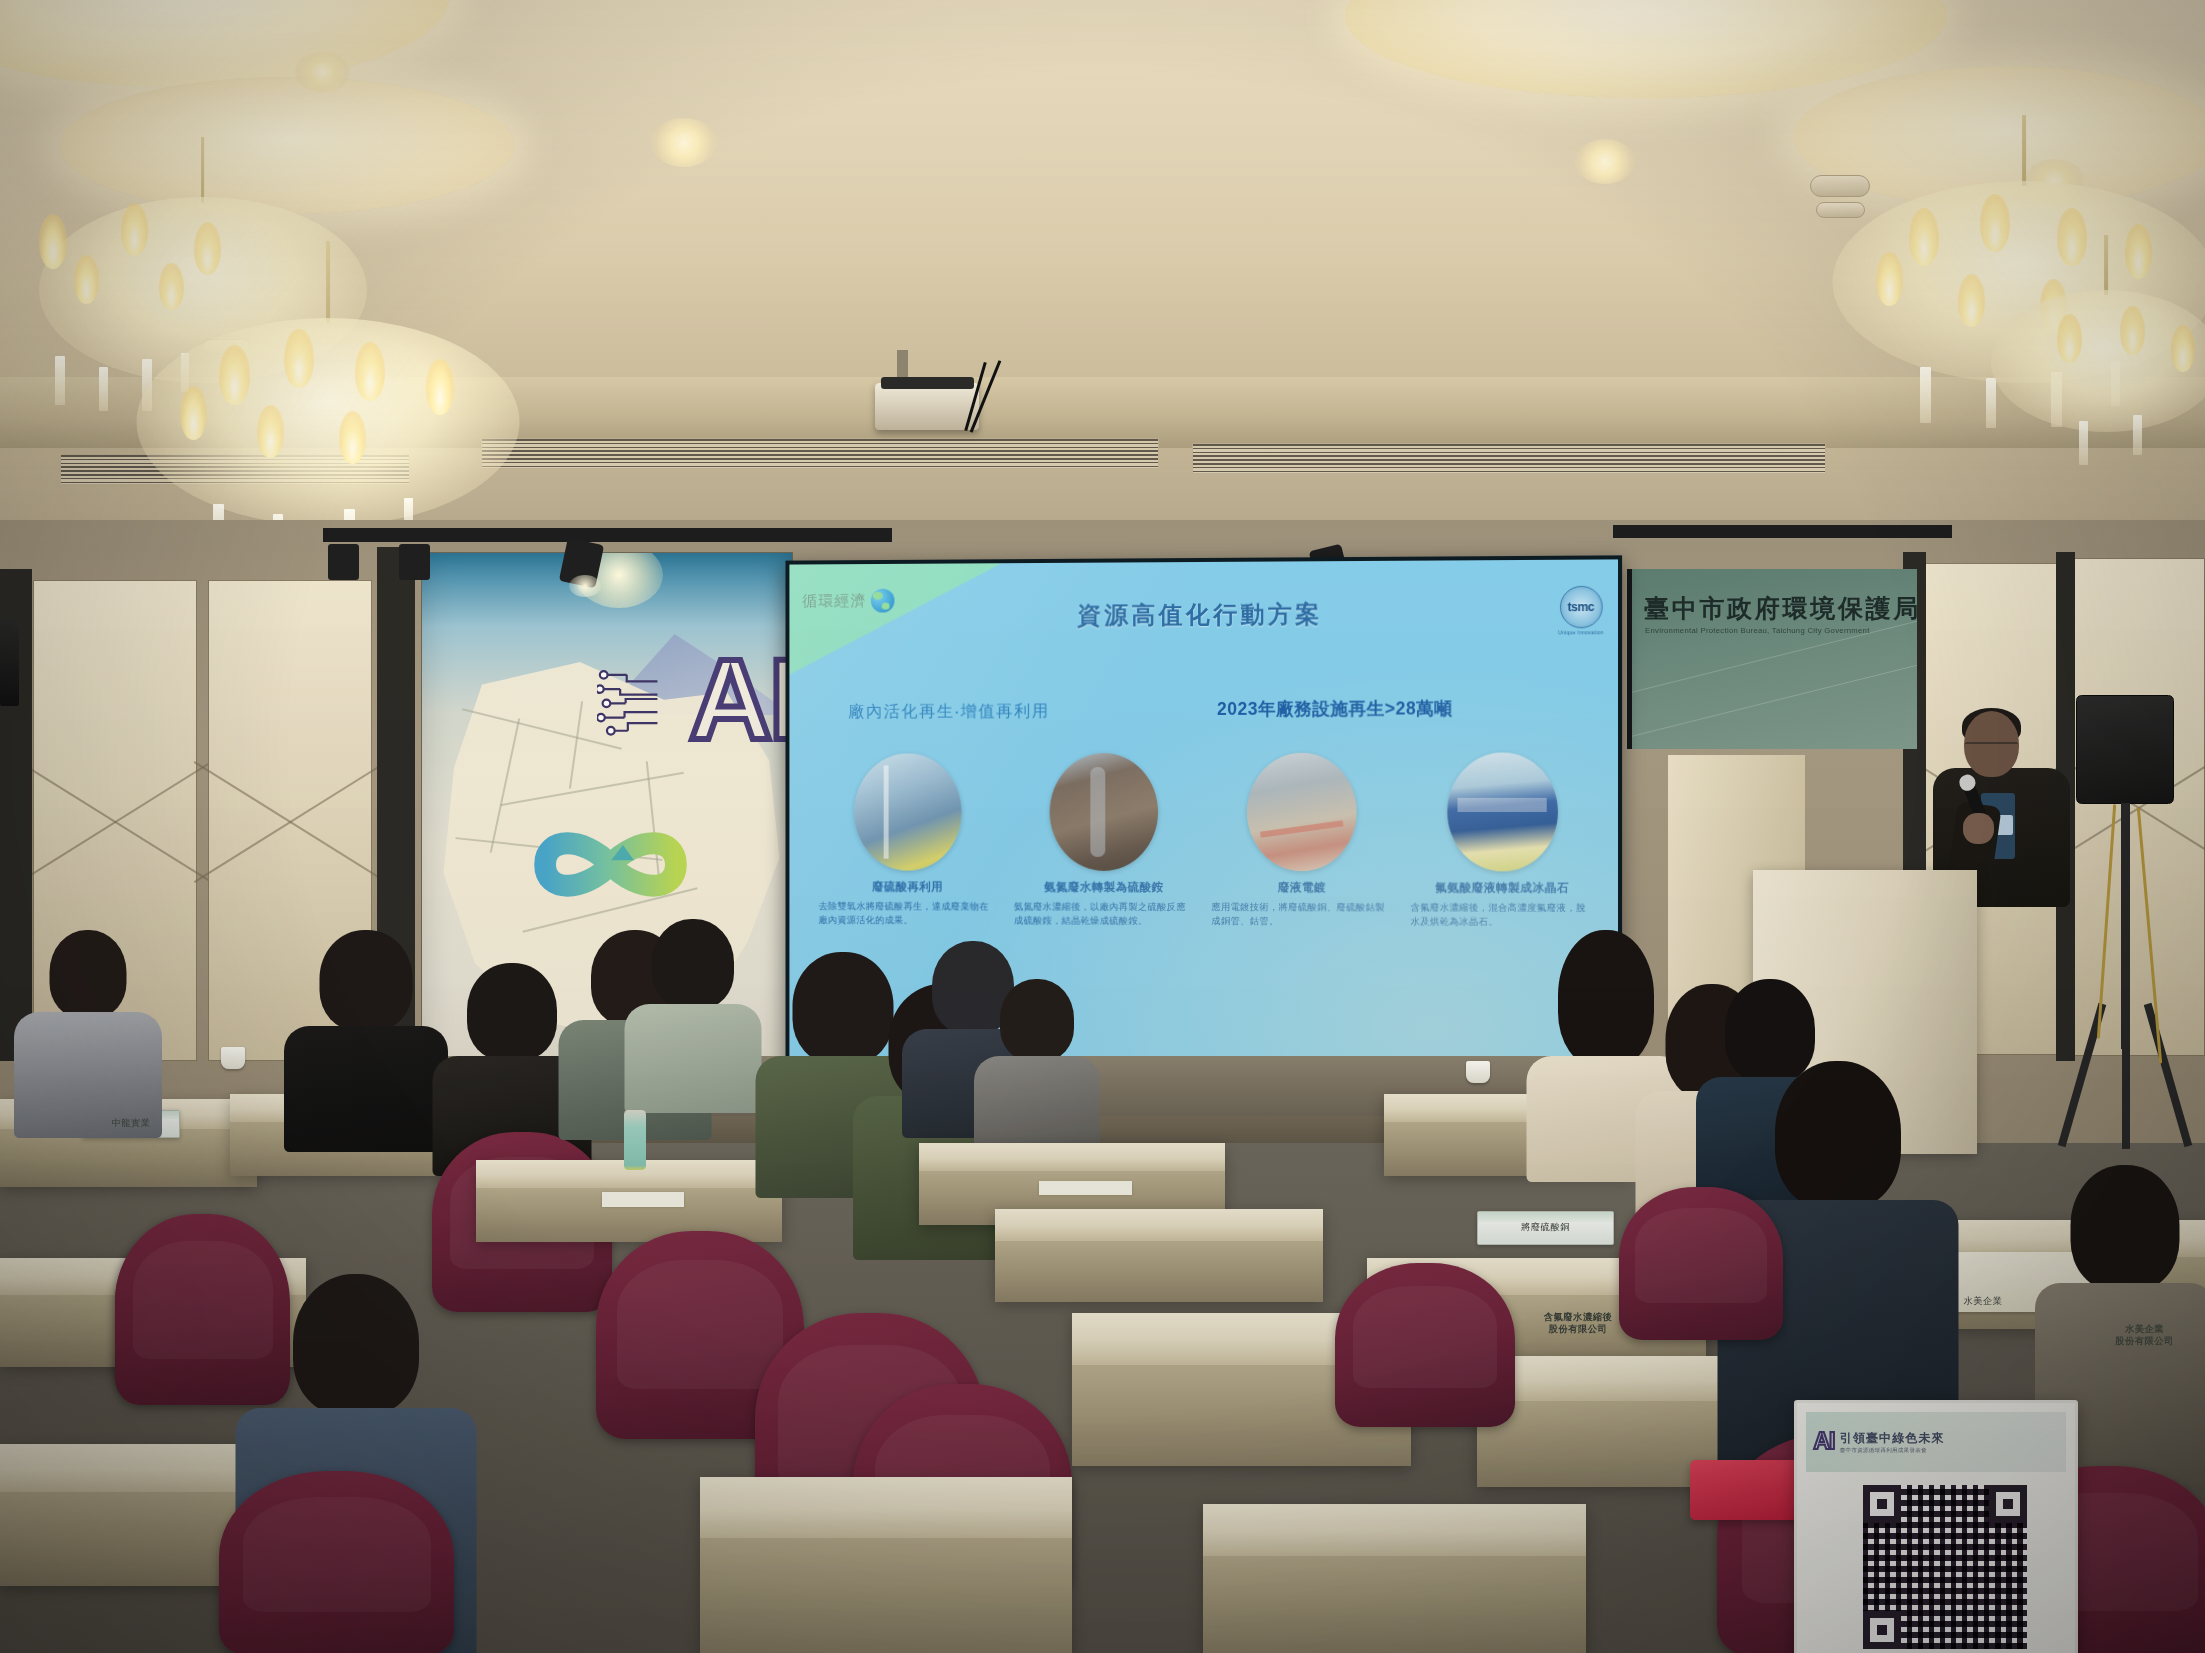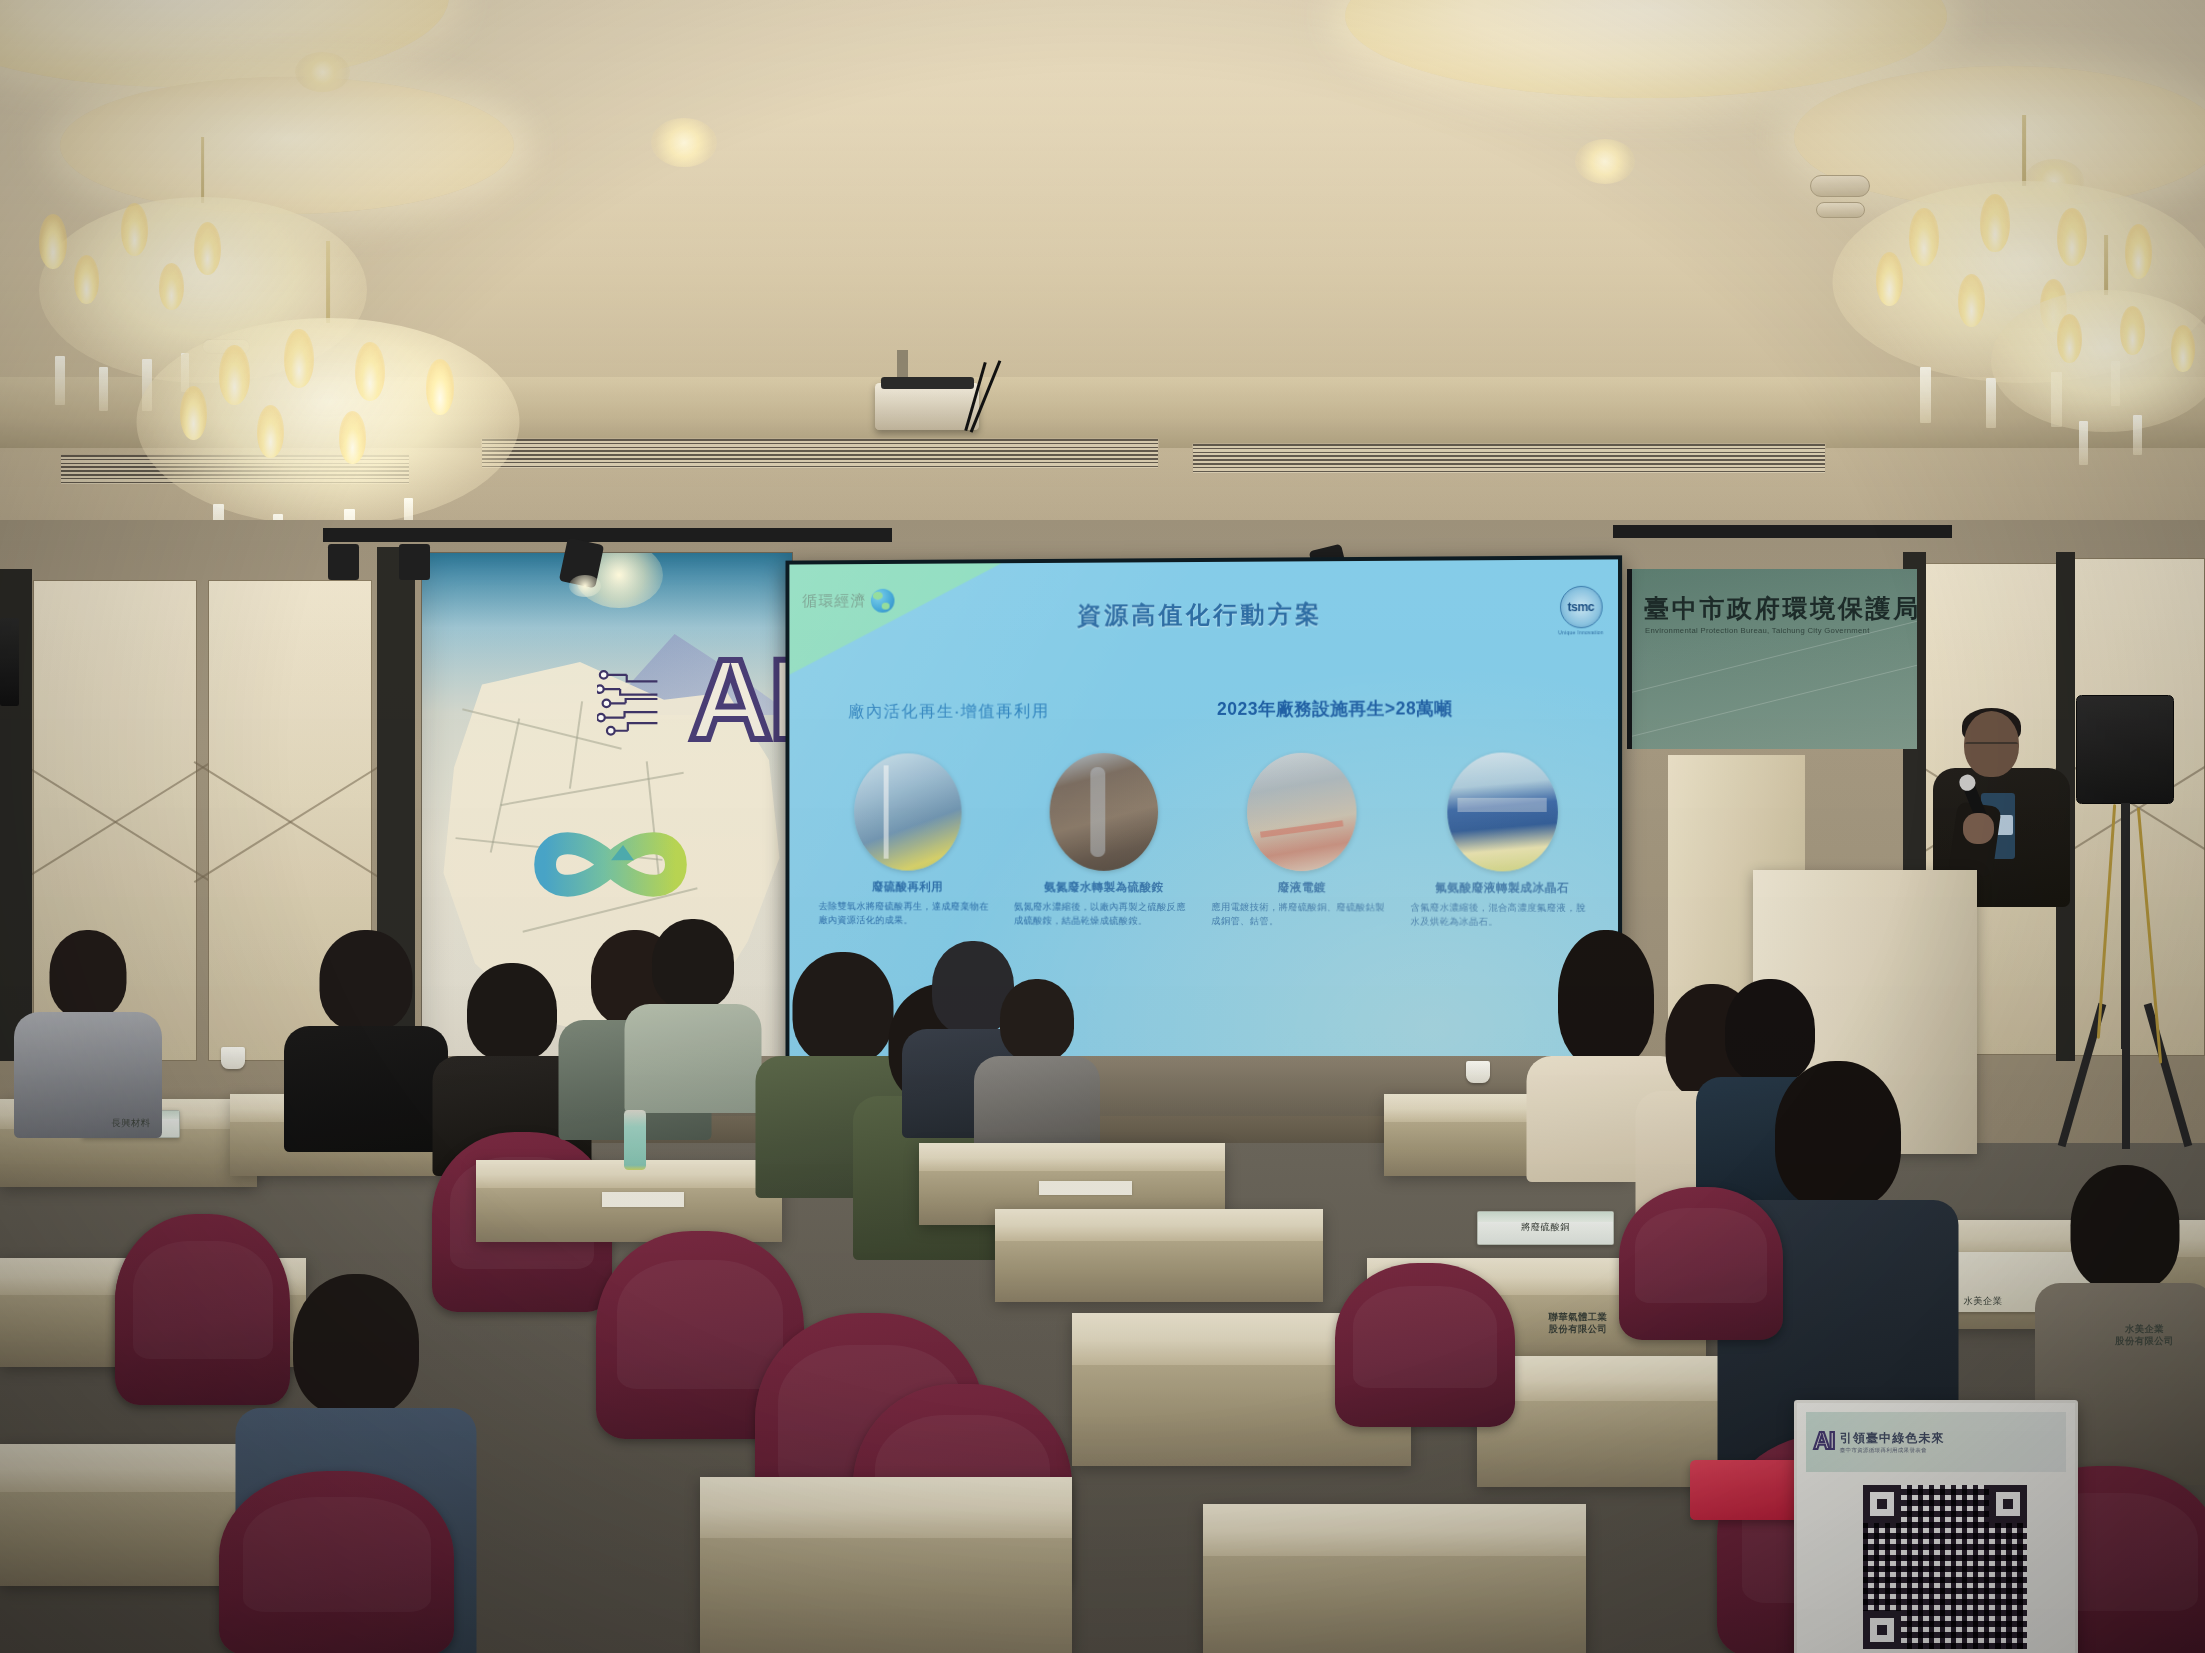--- a/index.html
+++ b/index.html
@@ -664,21 +664,21 @@
     <div class="cable" style="left:49px;top:109px;height:235px;transform:rotate(4deg);"></div>
     <div class="cable" style="left:92px;top:112px;height:257px;transform:rotate(-5deg);"></div>
   </div>
 
   <div class="table" style="left:0px;top:1099px;width:257px;height:88px;">
       <div class="skirt"></div>
     </div>
   <div class="cup" style="left:221px;top:1047px;"></div>
   <div class="placard" style="left:82px;top:1110px;width:98px;height:28.4px;">
     <div class="bar"></div>
-      <span>長興材料</span>
+      <span>中龍實業</span>
   </div>
   <div class="person" style="left:11px;top:930px;width:153px;height:197px;">
     <div class="h" style="top:0;width:77px;height:88px;background:#241d1a;"></div>
     <div class="b" style="top:82px;width:148px;height:126px;background:linear-gradient(170deg,#b9bcc2,#6b6e75);"></div>
   </div>
 
   <div class="table" style="left:0px;top:1258px;width:306px;height:109px;">
       <div class="skirt"></div>
     </div>
   <div class="chair" style="left:115px;top:1220px;width:164px;height:175px;"></div>
@@ -779,21 +779,21 @@
     <div class="b" style="top:107px;width:153px;height:137px;background:linear-gradient(170deg,#e7ddc8,#c5b9a0);"></div>
   </div>
 
   <div class="person" style="left:1696px;top:979px;width:148px;height:219px;">
     <div class="h" style="top:0;width:90px;height:104px;background:#151110;"></div>
     <div class="b" style="top:98px;width:148px;height:137px;background:linear-gradient(170deg,#273949,#17222c);"></div>
   </div>
 
   <div class="placard" style="left:1515px;top:1302px;width:126px;height:44px;">
     <div class="bar"></div>
-    <span><b>聯華氣體工業</b><br><b>股份有限公司</b></span>
+    <span><b>含氟廢水濃縮後</b><br><b>股份有限公司</b></span>
   </div>
   <div class="placard" style="left:1477px;top:1211px;width:137px;height:34px;">
     <div class="bar"></div>
     <span>將廢硫酸銅</span>
   </div>
   <div class="placard" style="left:1920px;top:1283px;width:126px;height:38px;">
     <div class="bar"></div>
     <span>水美企業</span>
   </div>
   <div class="placard" style="left:2084px;top:1313px;width:121px;height:46px;">

